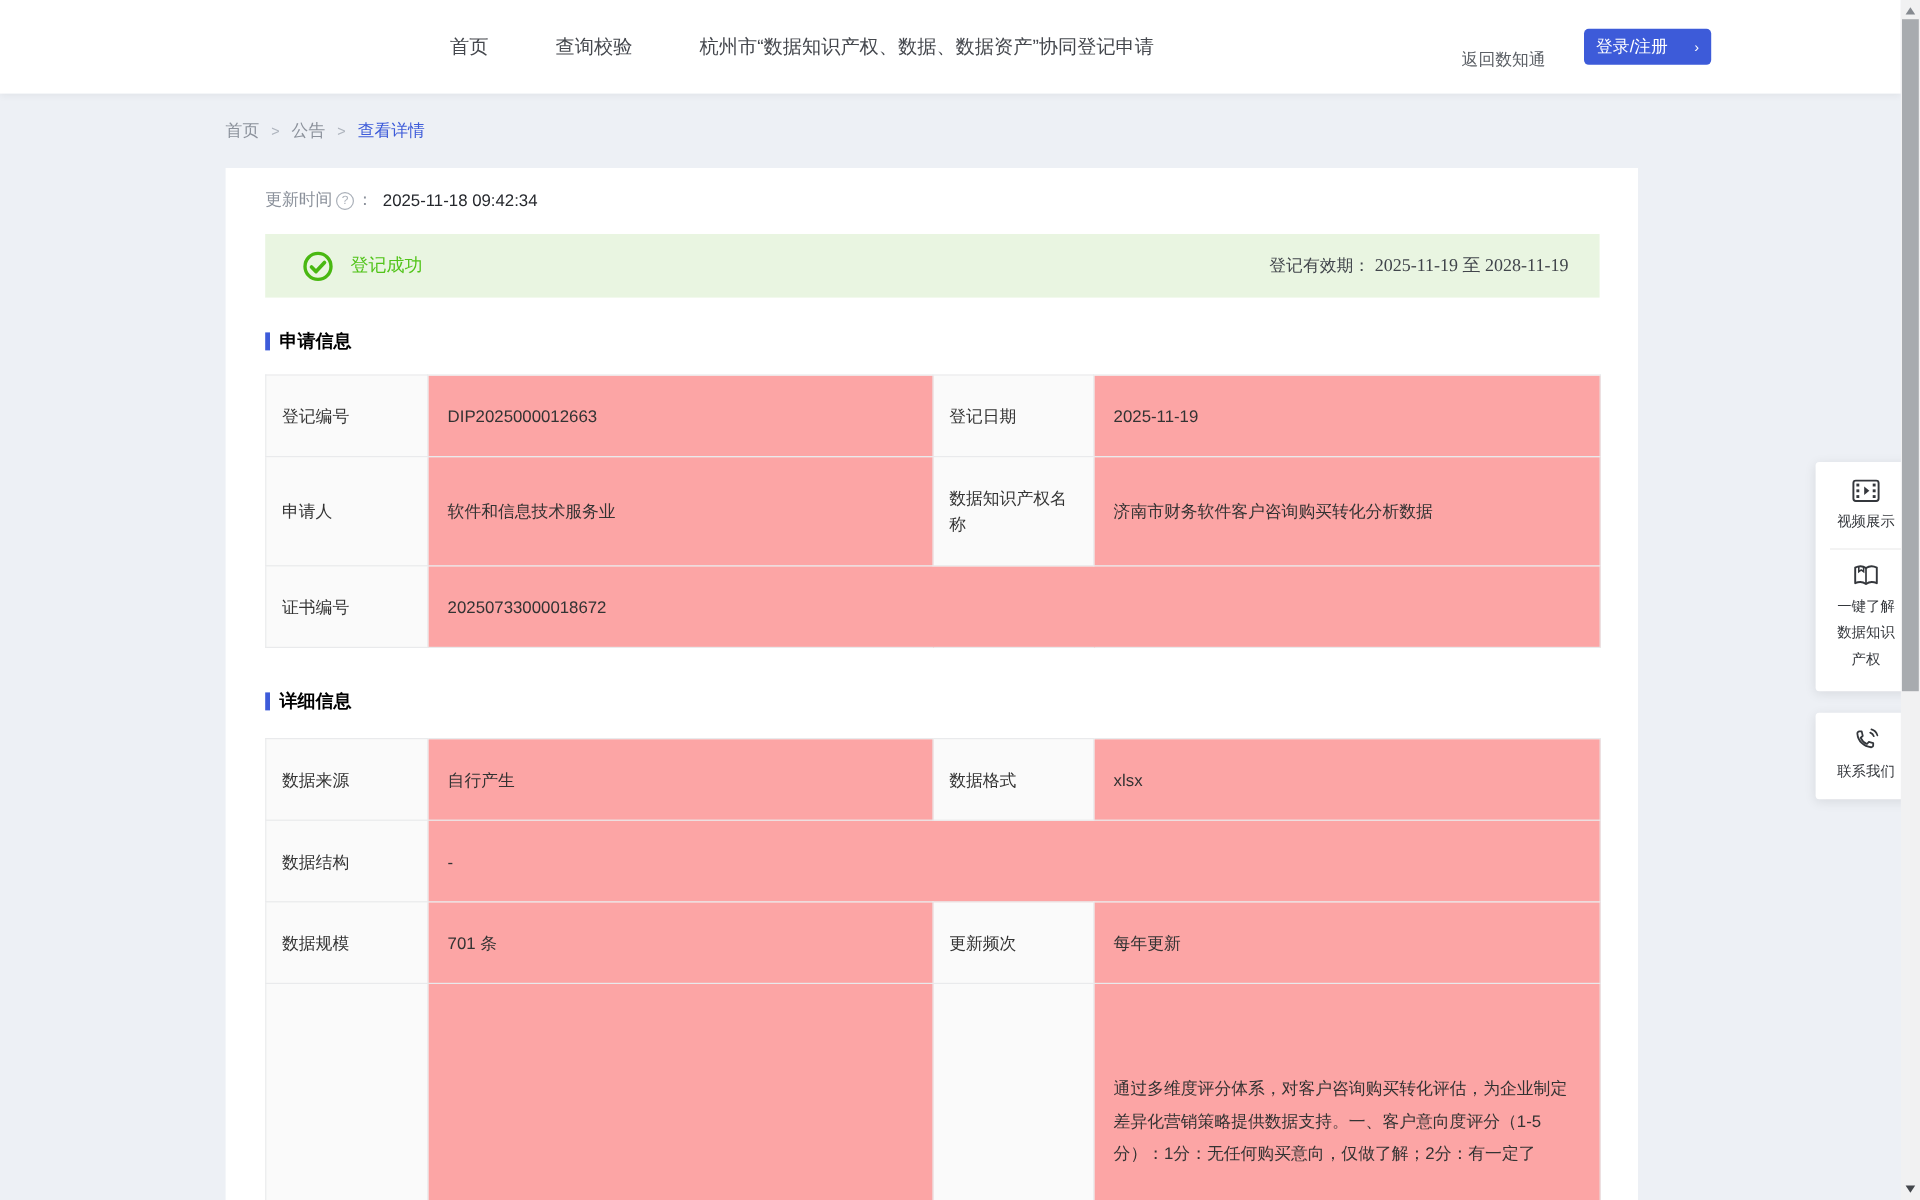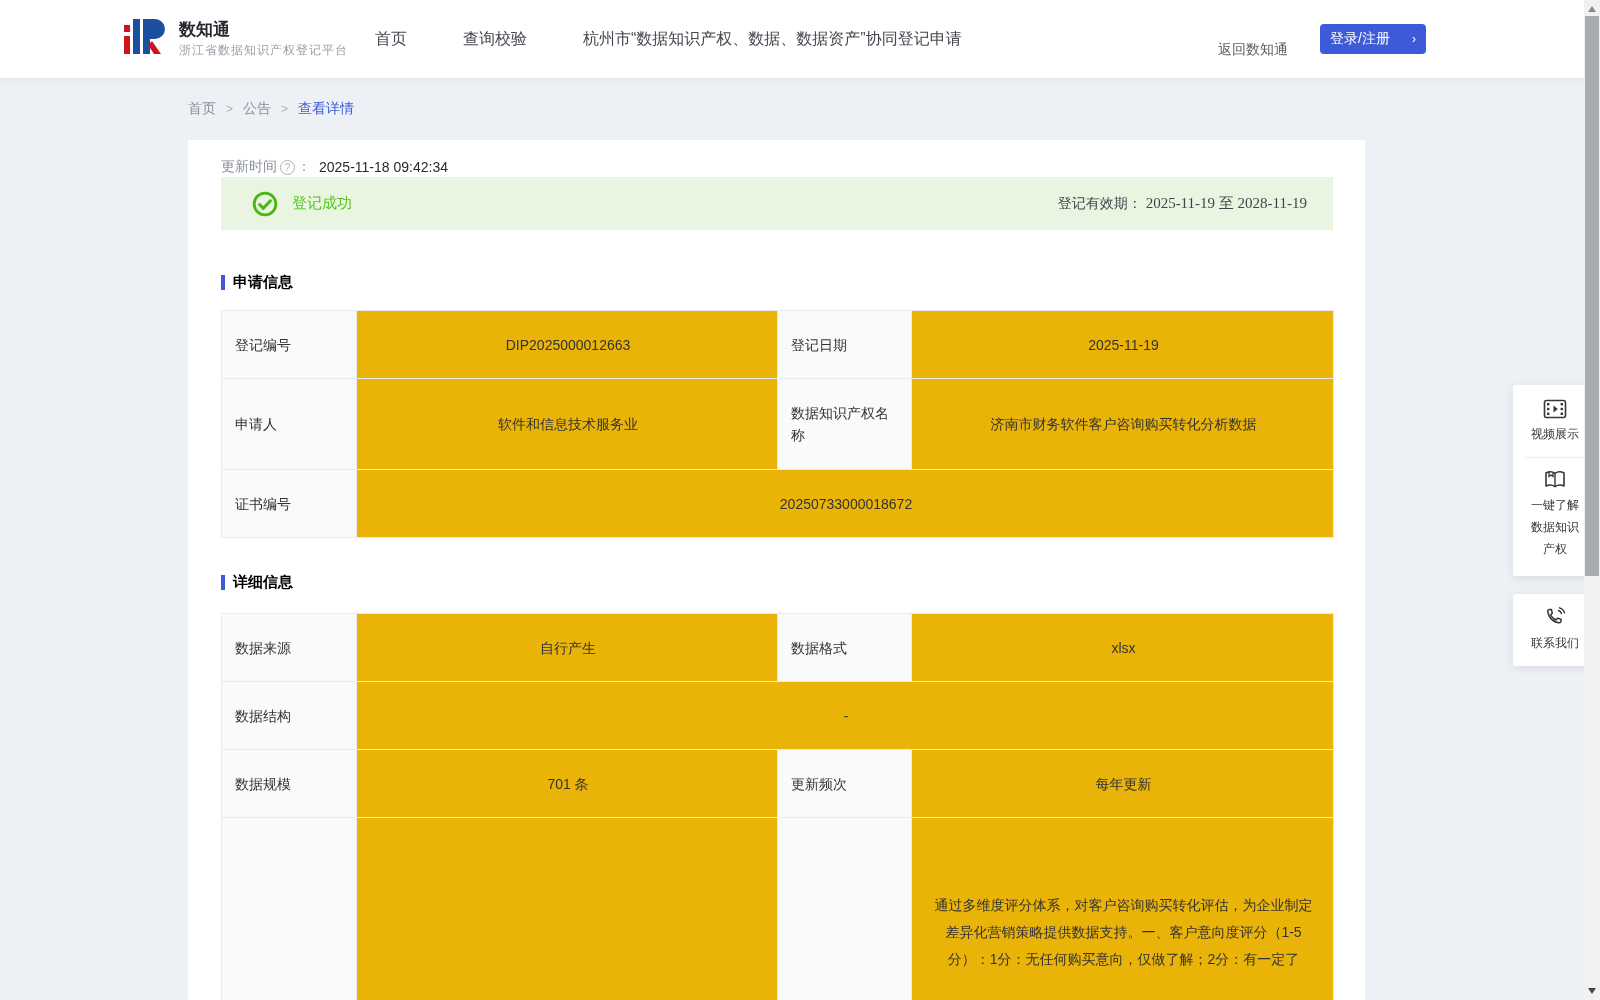--- a/index.html
+++ b/index.html
@@ -27,43 +27,43 @@
   .breadcrumb { position:absolute; left:188px; top:100px; display:flex; align-items:center; gap:10px;
                 font-size:14px; }
   .crumb { color:#8b919b; cursor:pointer; }
   .crumb.active { color:#3d5bd9; }
   .crumb-sep { color:#aeb4bd; font-size:12px; }
 
   
   .card { position:absolute; left:188px; top:140px; width:1177px; height:960px; background:#fff;
           padding:17px 32px 0 33px; overflow:hidden; }
 
-  .meta-row { height:20px; display:flex; align-items:center; font-size:14px; }
+  .meta-row { height:20px; margin-bottom:18px; display:flex; align-items:center; font-size:14px; }
   .meta-label { color:#8b919b; }
   .help-icon { display:inline-flex; width:15px; height:15px; border:1px solid #aab0b9; border-radius:50%;
                color:#aab0b9; font-size:10px; align-items:center; justify-content:center; margin:0 2px 0 3px; }
   .meta-colon { color:#8b919b; }
   .meta-value { color:#26292e; margin-left:8px; }
 
   .banner { height:53px; background:#e9f5e1; display:flex; align-items:center; padding:0 26px 0 31px;
-            margin-bottom:42px; }
+            margin-bottom:26px; }
   .banner-left { display:flex; align-items:center; gap:14px; flex:1; }
   .banner-status { color:#52c41a; font-size:15px; }
   .banner-right { font-size:14px; color:#41454b; }
   .banner-right .validity-value { font-family:"Liberation Serif","DejaVu Serif",serif; font-size:15px; }
 
   .sec-title { height:20px; display:flex; align-items:center; margin-bottom:18px; }
   .sec-bar { width:4px; height:15px; background:#3d5bd9; margin-right:8px; }
   .sec-text { font-size:15px; font-weight:bold; color:#000000; }
   .sec-gap { margin-top:34px; margin-bottom:21px; }
 
   table.info { width:1112px; border-collapse:collapse; table-layout:fixed; font-size:14px; }
   table.info td { border:1px solid #e9eaec; vertical-align:middle; }
   td.lbl { background:#fafafa; color:#333; padding:10px 10px 10px 13px; width:135px; line-height:22px; }
-  td.val { background:#eab308; color:#333; padding:10px 14px 10px 16px; line-height:22px;text-align:center; }
+  td.val { background:#fca5a5; color:#333; padding:10px 14px 10px 16px; line-height:22px; }
   tr.h68 td { height:68px; }
   tr.h91 td { height:91px; }
   tr.tall td { height:220px; }
   td.desc { vertical-align:top; padding-top:19px; line-height:27px; }
 
   
   .float-card { position:absolute; left:1513px; width:84px; background:#fff; border-radius:3px;
                 box-shadow:0 2px 10px rgba(0,0,0,.09); text-align:center; cursor:pointer; z-index:6; }
   .float-card.one { top:385px; padding:14px 4px 16px; }
   .float-card.two { top:594px; padding:12px 4px 12px; }
@@ -78,34 +78,20 @@
            border-left:4px solid transparent; border-right:4px solid transparent; border-bottom:6px solid #868a90; }
   .sb-down { position:absolute; bottom:6px; left:4px; width:0; height:0;
              border-left:4px solid transparent; border-right:4px solid transparent; border-top:6px solid #44474c; }
 </style>
 </head>
 <body>
 
 <div class="page">
 
   <div class="topbar">
-    <div class="logo-wrap">
-      <svg class="logo-mark" viewBox="0 0 46 46">
-        <rect x="1" y="9" width="6" height="7" fill="#d0121b"></rect>
-        <rect x="1" y="20" width="6" height="18" fill="#d0121b"></rect>
-        <rect x="10" y="3" width="7" height="35" fill="#1d4fa1"></rect>
-        <rect x="20" y="3" width="7" height="35" fill="#1d4fa1"></rect>
-        <path d="M27 3 h5 a10 10 0 0 1 0 20 h-5 z" fill="#1d4fa1"></path>
-        <path d="M29 25 L38 38 L31 38 L25 29 Z" fill="#d0121b"></path>
-      </svg>
-      <div class="logo-text">
-        <div class="t1">数知通</div>
-        <div class="t2">浙江省数据知识产权登记平台</div>
-      </div>
-    </div>
     <nav class="nav">
       <span class="nav-item">首页</span>
       <span class="nav-item">查询校验</span>
       <span class="nav-item">杭州市“数据知识产权、数据、数据资产”协同登记申请</span>
     </nav>
     <span class="back-link">返回数知通</span>
     <button class="login-btn">
       <span>登录/注册</span>
       <span class="arr">›</span>
     </button>

